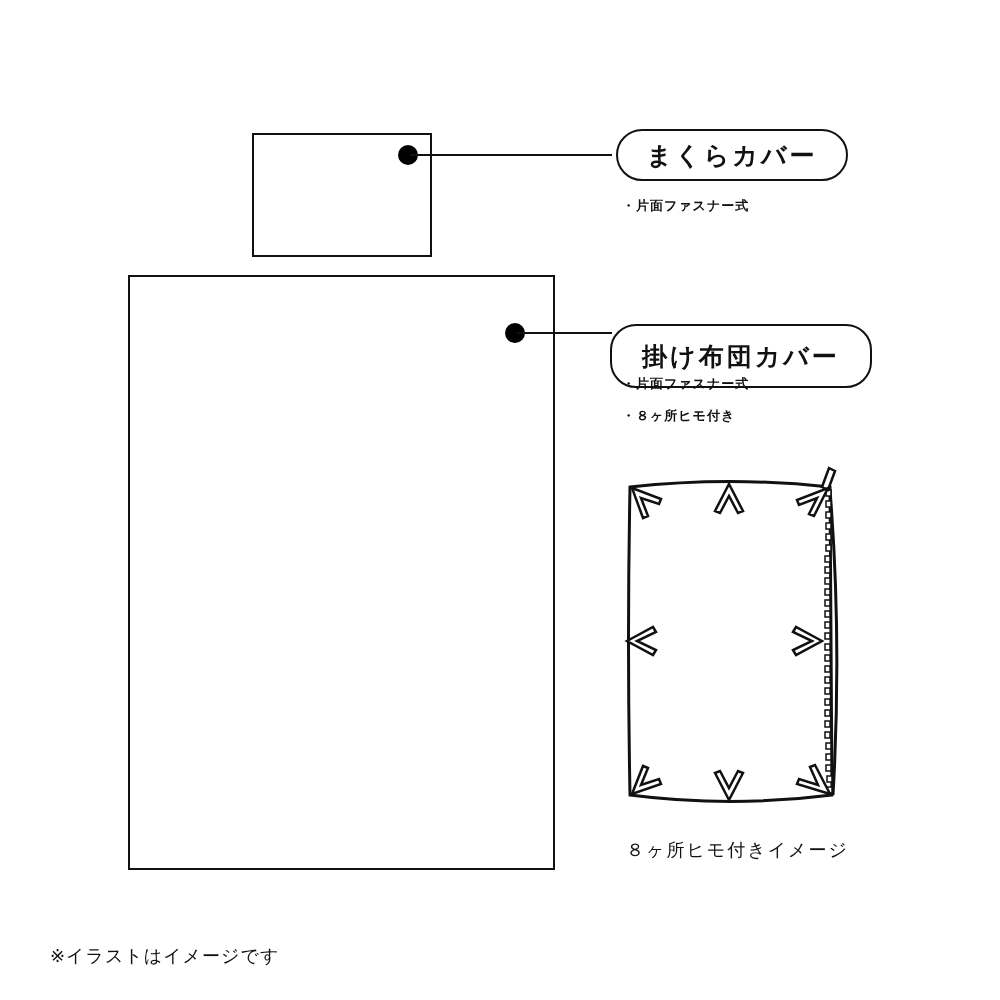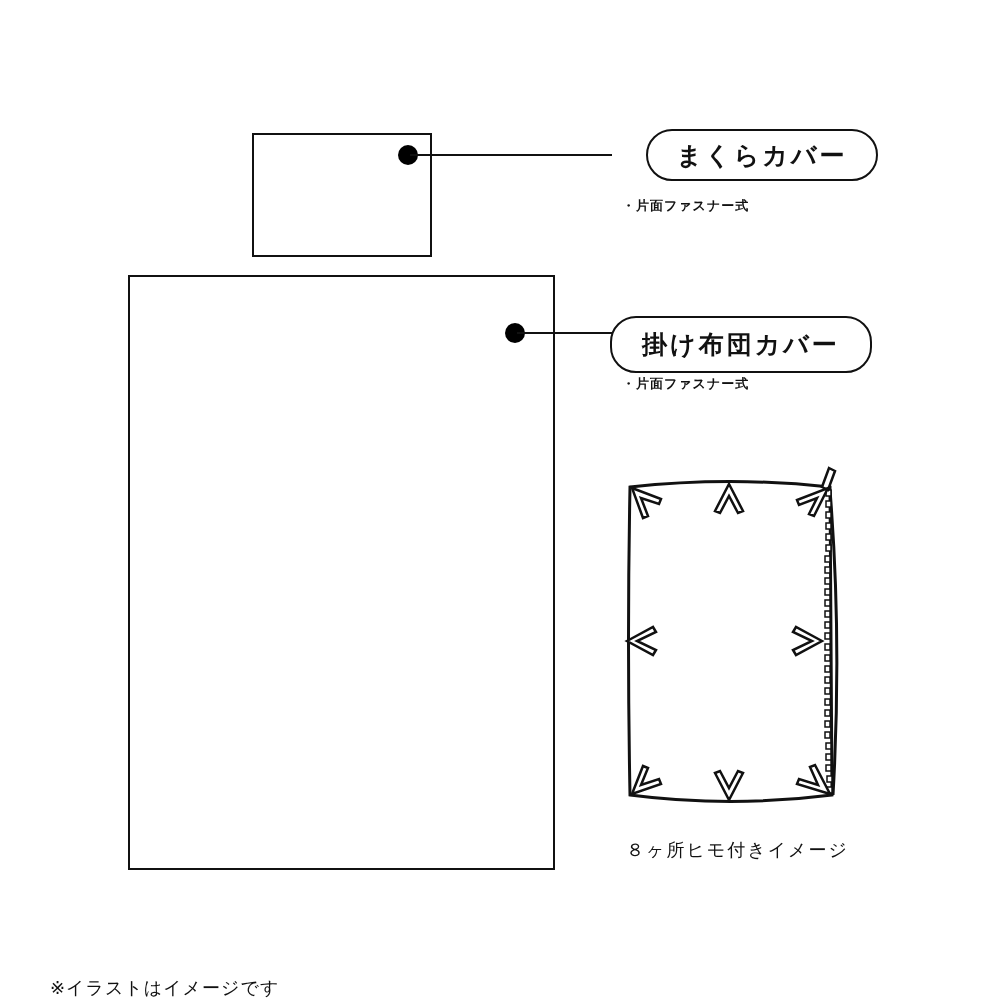--- a/index.html
+++ b/index.html
@@ -15,35 +15,36 @@
     .bullets div { white-space: nowrap; }
     .caption { position: absolute; font-size: 18px; letter-spacing: 2px; white-space: nowrap; text-align: center; }
     svg.illus { position: absolute; }
   </style>
 </head>
 <body>
 
 <div class="rect" style="left:252px; top:133px; width:180px; height:124px;"></div>
 <div class="dot" style="left:398px; top:145px;"></div>
 <div class="leader" style="left:410px; top:154px; width:202px;"></div>
-<div class="pill" style="left:646px; top:129px; width:232px; height:52px;">
+<div class="pill" style="left:616px; top:129px; width:232px; height:52px;">
   <span>まくらカバー</span>
 </div>
 <div class="bullets" style="left:622px; top:190px;">
   <div>・片面ファスナー式</div>
 </div>
 
 <div class="rect" style="left:128px; top:275px; width:427px; height:595px;"></div>
 <div class="dot" style="left:505px; top:323px;"></div>
 <div class="leader" style="left:517px; top:332px; width:95px;"></div>
-<div class="pill" style="left:610px; top:316px; width:262px; height:57px;">
+<div class="pill" style="left:610px; top:324px; width:262px; height:64px;">
   <span>掛け布団カバー</span>
 </div>
 <div class="bullets" style="left:622px; top:368px;">
   <div>・片面ファスナー式</div>
+  <div>・８ヶ所ヒモ付き</div>
 </div>
 
 <svg class="illus" width="260" height="360" viewBox="610 460 260 360" style="left:610px; top:460px;">
   <g fill="none" stroke="#111" stroke-width="3" stroke-linejoin="miter">
 
     <path d="M630 487 Q730 476 830 487 L832 795 Q730 808 630 795 Q627 640 630 487 Z"></path>
     <path d="M830 490 Q842 640 833 795"></path>
   </g>
 
   <g fill="#fff" stroke="#111" stroke-width="1.5">
@@ -95,13 +96,13 @@
 
     <path d="M632 794 L643 766 L648 768 L641 785 L659 779 L661 784 Z"></path>
 
     <path d="M729 800 L715 773 L720 771 L729 788 L738 771 L743 773 Z"></path>
 
     <path d="M830 794 L797 784 L799 779 L818 785 L810 767 L815 765 Z"></path>
   </g>
 </svg>
 <div class="caption" style="left:626px; top:838px;">８ヶ所ヒモ付きイメージ</div>
 
-<div class="caption" style="left:50px; top:944px; letter-spacing:1px;margin-top:32px;">※イラストはイメージです</div>
+<div class="caption" style="left:50px; top:944px; letter-spacing:1px;">※イラストはイメージです</div>
 
 </body></html>

